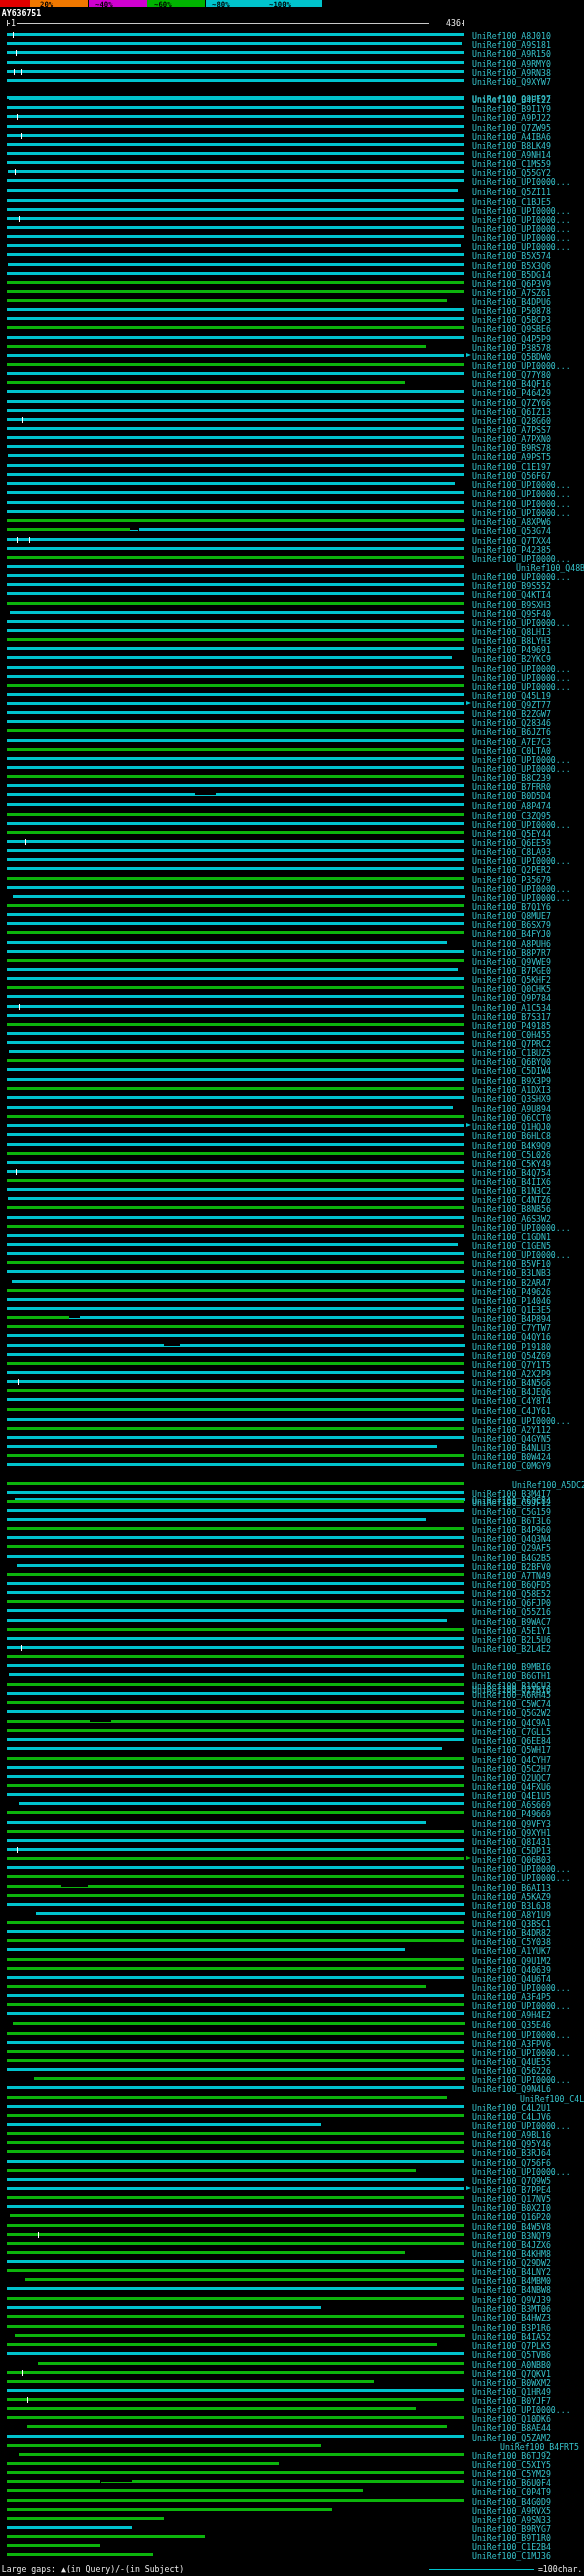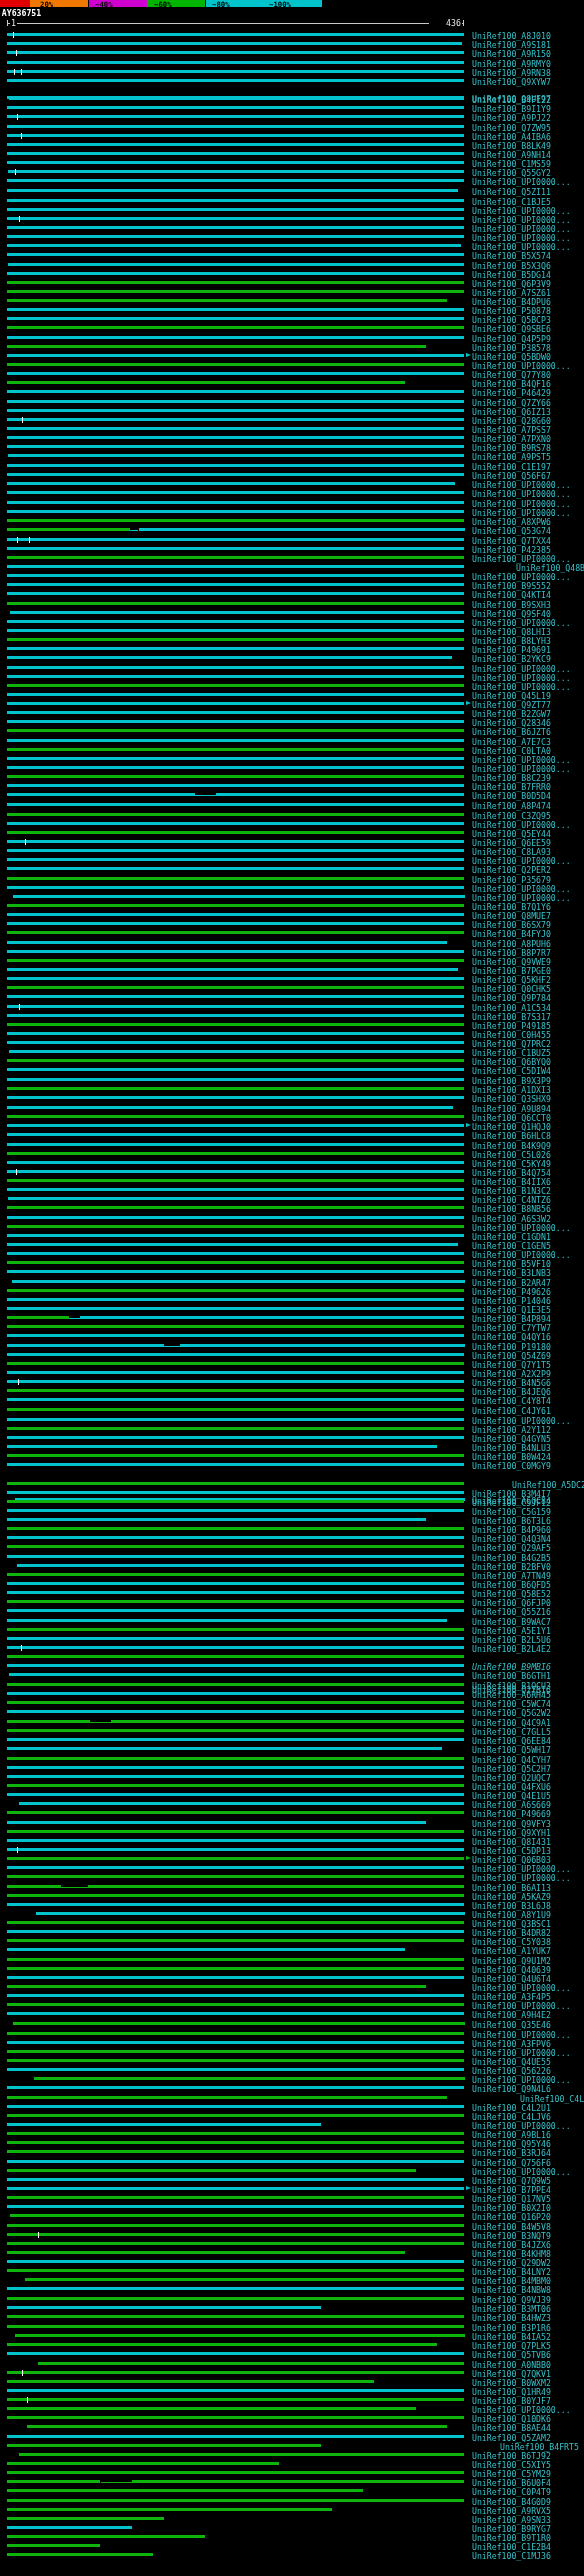--- a/index.html
+++ b/index.html
@@ -800,21 +800,21 @@
         <div class="bar" style="left: 7.3px; width: 457px; background: rgb(0, 195, 204);"></div>
         <div class="mark" style="left: 21px; background: rgb(255, 255, 255);"></div>
         <span class="hit-label" style="color: rgb(54, 194, 202);">UniRef100_B2L4E2</span>
       </div>
       <div class="hit-row" style="top: 1652px;">
         <div class="bar" style="left: 7.3px; width: 457px; background: rgb(12, 180, 12);"></div>
         <span class="hit-label" style="color: rgb(54, 194, 202); margin-top: 32px;">UniRef100_Q2TBI6</span>
       </div>
       <div class="hit-row" style="top: 1661px;">
         <div class="bar" style="left: 7.3px; width: 457px; background: rgb(0, 195, 204);"></div>
-        <span class="hit-label" style="color: rgb(54, 194, 202); font-style: italic;">UniRef100_B9MBI6</span>
+        <span class="hit-label" style="color: rgb(54, 194, 202);">UniRef100_B9MBI6</span>
       </div>
       <div class="hit-row" style="top: 1670px;">
         <div class="bar" style="left: 9.4px; width: 455px; background: rgb(0, 195, 204);"></div>
         <span class="hit-label" style="color: rgb(54, 194, 202);">UniRef100_B6GTH1</span>
       </div>
       <div class="hit-row" style="top: 1680px;">
         <div class="bar" style="left: 7.3px; width: 457px; background: rgb(12, 180, 12);"></div>
         <span class="hit-label" style="color: rgb(54, 194, 202);">UniRef100_B1QCU3</span>
       </div>
       <div class="hit-row" style="top: 1689px;">
@@ -1203,14 +1203,19 @@
       </div>
       <div class="hit-row" style="top: 2541px;">
         <div class="bar" style="left: 7.3px; width: 93px; background: rgb(12, 180, 12);"></div>
         <span class="hit-label" style="color: rgb(54, 194, 202);">UniRef100_C1E2B4</span>
       </div>
       <div class="hit-row" style="top: 2550px;">
         <div class="bar" style="left: 7.3px; width: 146px; background: rgb(12, 180, 12);"></div>
         <span class="hit-label" style="color: rgb(54, 194, 202);">UniRef100_C1MJ36</span>
       </div>
     </div>
+  <div class="legend">
+    <span class="lg-left">Large gaps: ▲(in Query)/-(in Subject)</span>
+    <div class="lg-line" style="background: rgb(0, 195, 204);"></div>
+    <span class="lg-right">=100char.</span>
+  </div>
 </div>
 
 
 </body></html>

